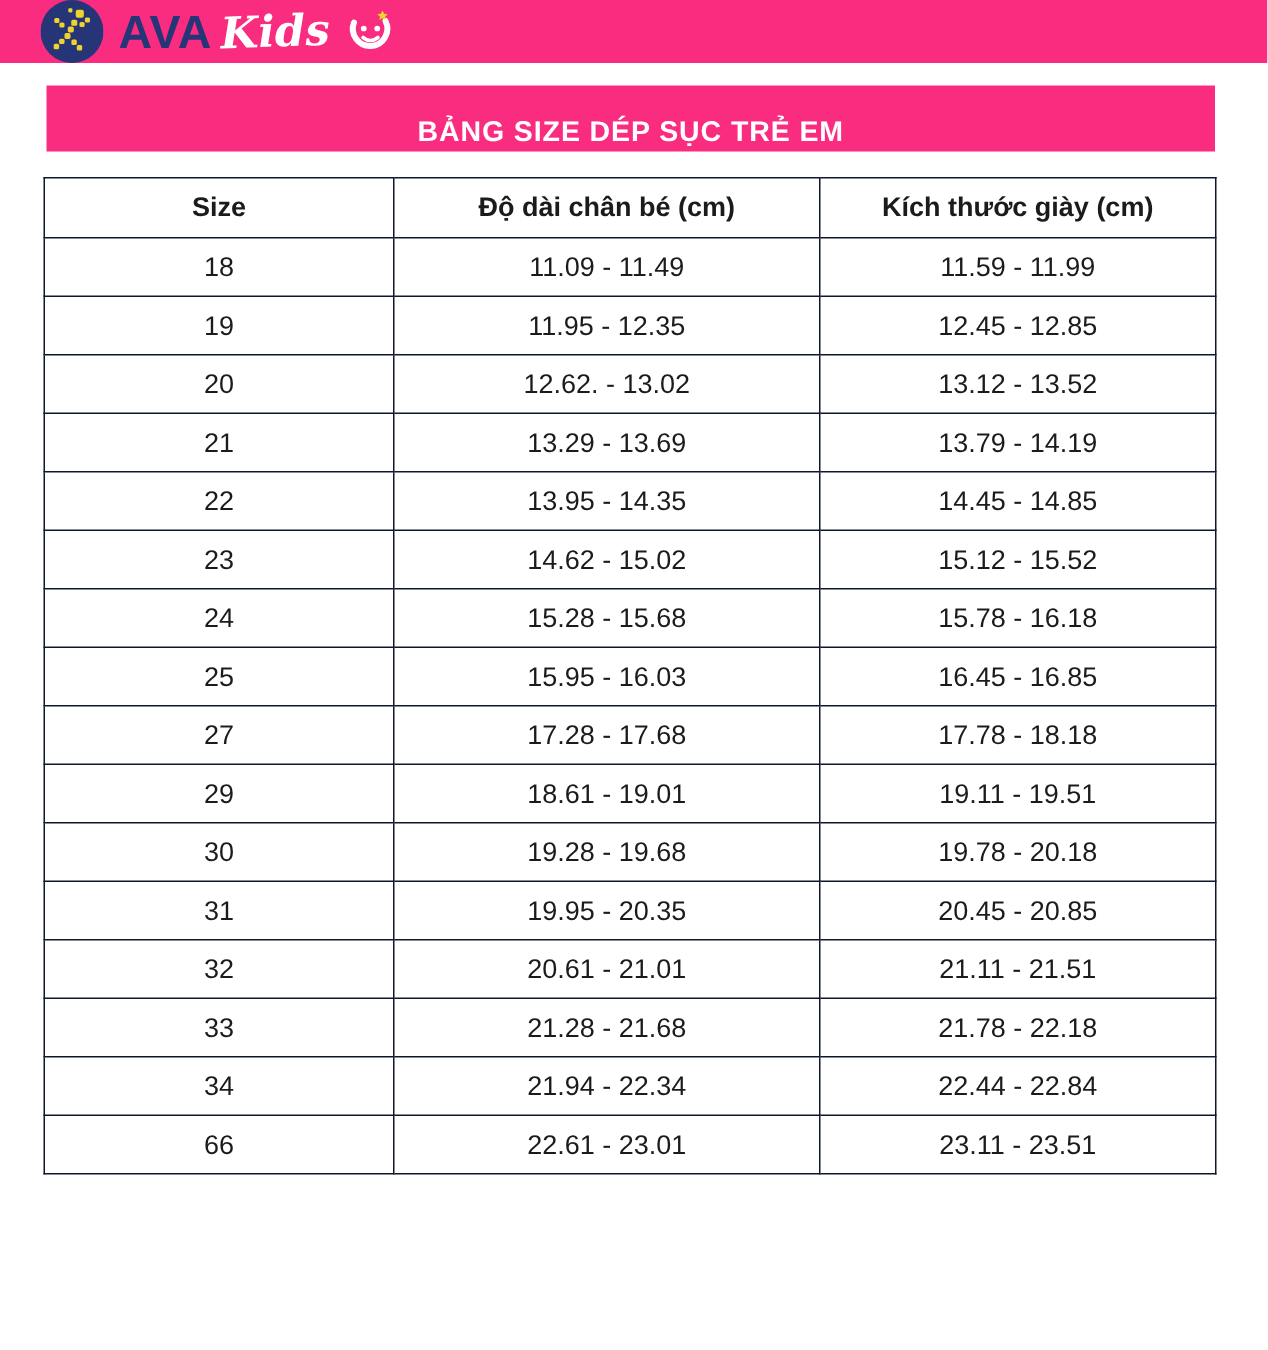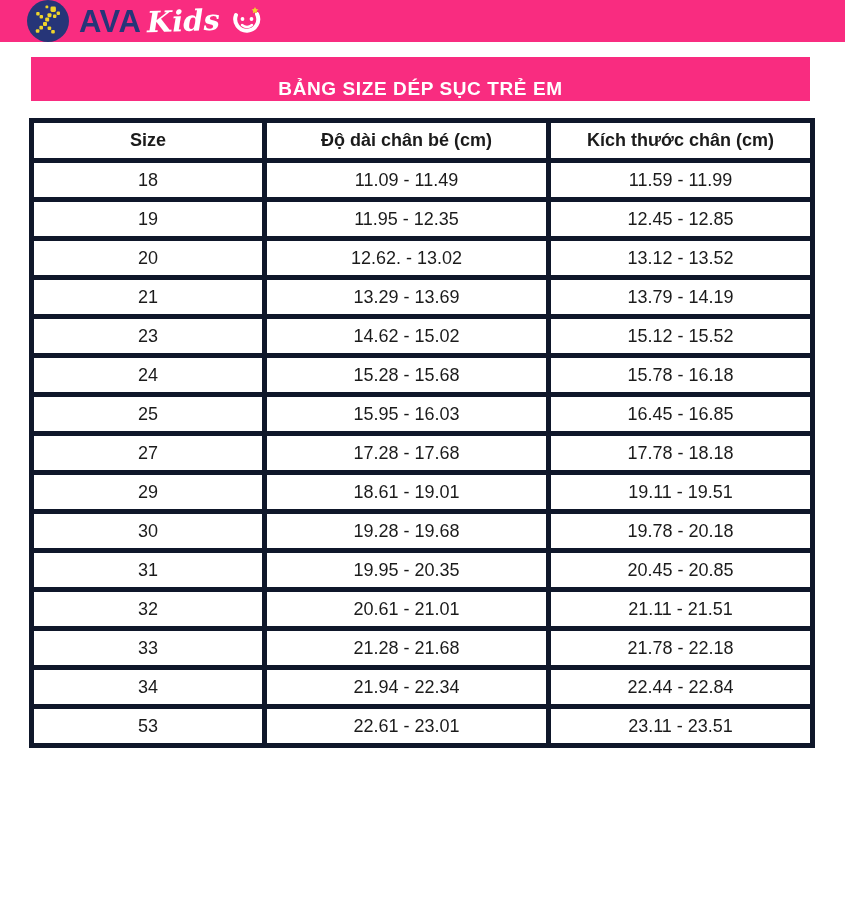--- a/index.html
+++ b/index.html
@@ -58,21 +58,21 @@
   .table-wrap { margin: 17px 35px 0 29px; }
   table.size-table {
     width: 781px;
     border-collapse: collapse;
     table-layout: fixed;
   }
   .size-table col.c1 { width: 233px; }
   .size-table col.c2 { width: 284px; }
   .size-table col.c3 { width: 264px; }
   .size-table th, .size-table td {
-    border: 5px solid #0f172a;
+    border: 1px solid #0f172a;
     text-align: center;
     vertical-align: middle;
     height: 39px;
     color: #1b1b1b;
     background: #ffffff;
   }
   .size-table th {
     font-size: 18px;
     font-weight: 700;
     height: 40px;
@@ -127,21 +127,21 @@
   <table class="size-table">
     <colgroup>
         <col class="c1">
         <col class="c2">
         <col class="c3">
       </colgroup>
     <thead>
       <tr>
         <th>Size</th>
         <th>Độ dài chân bé (cm)</th>
-        <th>Kích thước chân (cm)</th>
+        <th>Kích thước giày (cm)</th>
       </tr>
     </thead>
     <tbody id="size-tbody">
         <tr>
           <td>18</td>
           <td>11.09 - 11.49</td>
           <td>11.59 - 11.99</td>
         </tr>
         <tr>
           <td>19</td>
@@ -152,20 +152,25 @@
           <td>20</td>
           <td>12.62. - 13.02</td>
           <td>13.12 - 13.52</td>
         </tr>
         <tr>
           <td>21</td>
           <td>13.29 - 13.69</td>
           <td>13.79 - 14.19</td>
         </tr>
         <tr>
+          <td>22</td>
+          <td>13.95 - 14.35</td>
+          <td>14.45 - 14.85</td>
+        </tr>
+        <tr>
           <td>23</td>
           <td>14.62 - 15.02</td>
           <td>15.12 - 15.52</td>
         </tr>
         <tr>
           <td>24</td>
           <td>15.28 - 15.68</td>
           <td>15.78 - 16.18</td>
         </tr>
         <tr>
@@ -202,19 +207,19 @@
           <td>33</td>
           <td>21.28 - 21.68</td>
           <td>21.78 - 22.18</td>
         </tr>
         <tr>
           <td>34</td>
           <td>21.94 - 22.34</td>
           <td>22.44 - 22.84</td>
         </tr>
         <tr>
-          <td>53</td>
+          <td>66</td>
           <td>22.61 - 23.01</td>
           <td>23.11 - 23.51</td>
         </tr>
       </tbody>
   </table>
 </div>
 
 </body></html>

